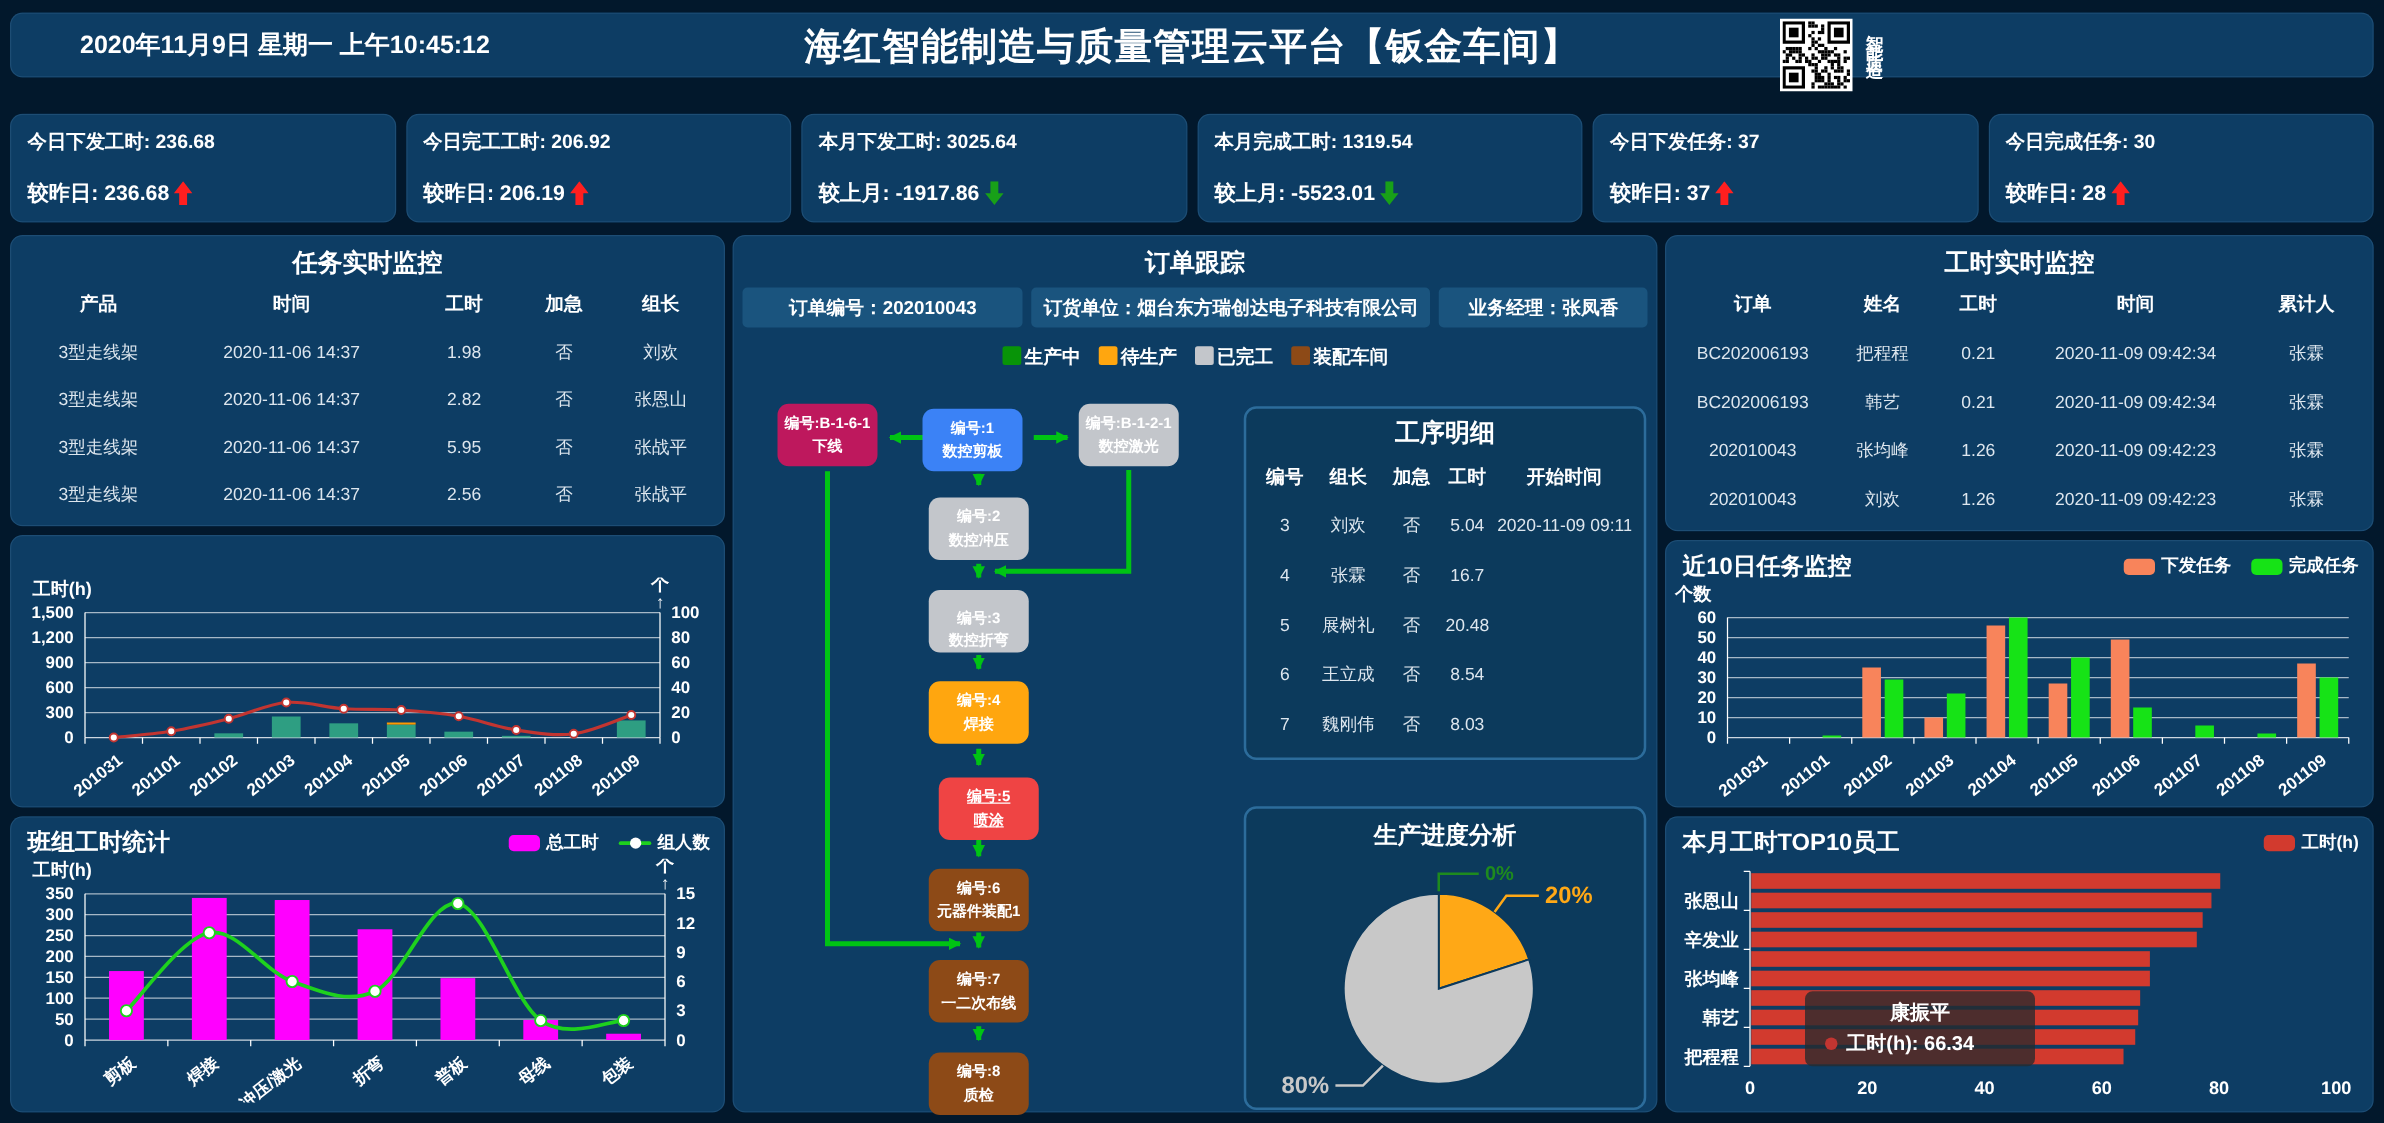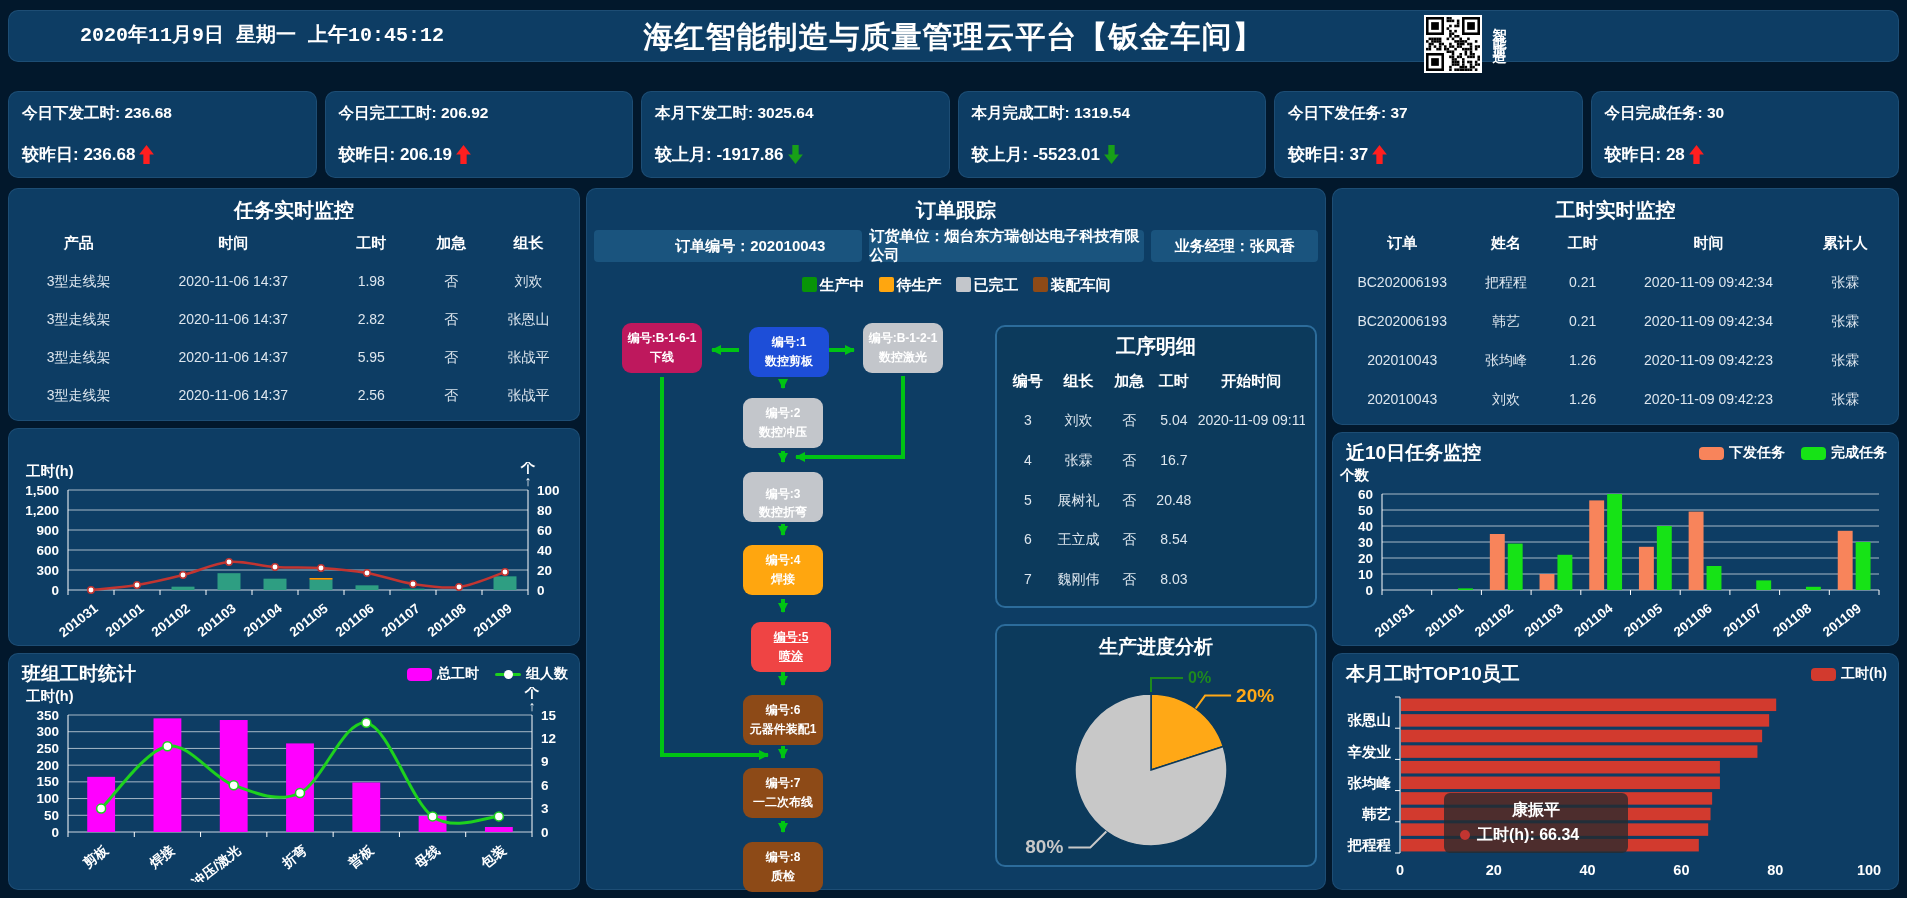--- a/index.html
+++ b/index.html
@@ -1,19 +1,19 @@
 <!DOCTYPE html>
 <html><head>
 <meta charset="utf-8">
 <style>
   html,body{margin:0;padding:0;background:#02182c;font-family:"Liberation Sans","DejaVu Sans",sans-serif;color:#fff;}
   .stage{position:relative;width:1907px;height:898px;overflow:hidden;background:#02182c;}
   .panel{position:absolute;background:#0d3d64;border-radius:10px;box-shadow:inset 0 0 0 1px rgba(130,180,220,.14);}
   
-  .hdr-date{position:absolute;left:72px;top:0;height:64px;line-height:52px;font-size:20px;font-weight:600;font-family:Liberation Mono, monospace;}
+  .hdr-date{position:absolute;left:56px;top:0;height:64px;line-height:52px;font-size:20px;font-weight:600;}
   .hdr-title{position:absolute;left:0;right:0;top:7px;text-align:center;font-size:30px;font-weight:700;letter-spacing:1px;}
   .qr-wrap{position:absolute;left:1416px;top:5px;display:flex;gap:9px;}
   .qr-box{width:58px;height:58px;background:#fff;padding:2px;box-sizing:border-box;}
   .qr-label{writing-mode:vertical-rl;font-size:14px;letter-spacing:7px;font-weight:600;padding-top:2px;}
   
   .kpi-row{position:absolute;left:8px;top:91px;width:1891px;height:87px;display:flex;gap:8px;}
   .kpi{flex:1;background:#0d3d64;border-radius:10px;box-shadow:inset 0 0 0 1px rgba(130,180,220,.14);
        padding:12px 14px;box-sizing:border-box;display:flex;flex-direction:column;justify-content:space-between;}
   .kpi-main{font-size:15.5px;font-weight:600;}
   .kpi-sub{font-size:17px;font-weight:600;display:flex;align-items:center;gap:4px;}
@@ -408,21 +408,21 @@
           <circle cx="486.85714285714283" cy="129.4" r="4.5" fill="#fff" stroke="#1ED11E" stroke-width="1.5"></circle>
           <text x="14" y="14" text-anchor="start" font-size="14.5" fill="#fff" font-weight="700">工时(h)</text>
           <text x="520" y="10" text-anchor="middle" font-size="14.5" fill="#fff" font-weight="700">个</text>
           <text x="520" y="24" text-anchor="middle" font-size="14" fill="#fff" font-weight="700">↑</text>
         </svg></div>
   </div>
 
   <div class="panel" style="left:586px;top:188px;width:740px;height:702px;">
     <h2 class="ptitle">订单跟踪</h2>
     <div class="chips">
-      <div class="chip" style="flex:0 0 31%;padding-left:44px;">订单编号：202010043</div>
+      <div class="chip" style="flex:0 0 31%;">订单编号：202010043</div>
       <div class="chip" style="flex:1;">订货单位：烟台东方瑞创达电子科技有限公司</div>
       <div class="chip" style="flex:0 0 23%;">业务经理：张凤香</div>
     </div>
     <div class="flegend" id="flowLegend">
         <span><span class="sq" style="background:#089408"></span>生产中</span>
         <span><span class="sq" style="background:#FFA60F"></span>待生产</span>
         <span><span class="sq" style="background:#C3C6CB"></span>已完工</span>
         <span><span class="sq" style="background:#8D4A17"></span>装配车间</span>
       </div>
     <div class="flow-area" id="flowArea">
@@ -441,21 +441,21 @@
           <path d="M183,299 V312" stroke="#00C314" stroke-width="4" fill="none" marker-end="url(#ah)"></path>
           <path d="M183,372 V385" stroke="#00C314" stroke-width="4" fill="none" marker-end="url(#ah)"></path>
           <path d="M183,446 V458" stroke="#00C314" stroke-width="4" fill="none" marker-end="url(#ah)"></path>
           <path d="M62,77 V455 H168" stroke="#00C314" stroke-width="4" fill="none" marker-end="url(#ah)"></path>
           <path d="M183,521 V532" stroke="#00C314" stroke-width="4" fill="none" marker-end="url(#ah)"></path>
         </svg>
     <div class="fnode" style="left: 22px; top: 23px; background: #be185d;">
           <div>编号:B-1-6-1</div>
           <div>下线</div>
         </div>
-        <div class="fnode" style="left: 149px; top: 27px; background: #1d4ed8;">
+        <div class="fnode" style="left: 138px; top: 27px; background: #3b82f6;">
           <div>编号:1</div>
           <div>数控剪板</div>
         </div>
         <div class="fnode" style="left: 263px; top: 23px; background: rgb(195, 198, 203);">
           <div>编号:B-1-2-1</div>
           <div>数控激光</div>
         </div>
         <div class="fnode" style="left: 143px; top: 98px; background: rgb(195, 198, 203);">
           <div>编号:2</div>
           <div>数控冲压</div>
@@ -527,21 +527,21 @@
           <div class="trow ">
             <span style="width:14%">7</span>
             <span style="width:20%">魏刚伟</span>
             <span style="width:14%">否</span>
             <span style="width:16%">8.03</span>
             <span style="width:36%"></span>
           </div>
         </div>
     </div>
 
-    <div class="subpanel" style="left:409px;top:436px;width:322px;height:243px;">
+    <div class="subpanel" style="left:409px;top:457px;width:322px;height:243px;">
       <h2 class="ptitle" style="margin-top:8px;font-size:19px;">生产进度分析</h2>
       <div class="chart" id="ch-pie" style="top: 36px; height: 200px;"><svg width="310" height="200">
             <path d="M150,108 L150,32 A76,76 0 0 1 222.28029523843168,84.51470842750399 Z" fill="#FFA816" stroke="#0c3a5c" stroke-width="1.5"></path>
             <path d="M150,108 L222.28029523843168,84.51470842750399 A76,76 0 1 1 150,32 Z" fill="#C8C8C8" stroke="#0c3a5c" stroke-width="1.5"></path>
             <path d="M150,30 V16 H182" stroke="#1E8A1E" stroke-width="2" fill="none"></path>
             <text x="187" y="21" text-anchor="start" font-size="16" fill="#1E8A1E" font-weight="700">0%</text>
             <path d="M194.67167917422796,46.51470842750399 L204.07624321090753,33.57043651750483 H230.07624321090753" stroke="#FFA816" stroke-width="2" fill="none"></path>
             <text x="235.07624321090753" y="39.57043651750483" text-anchor="start" font-size="19" fill="#FFA816" font-weight="700">20%</text>
             <path d="M105.32832082577205,169.485291572496 L89.32832082577205,185.485291572496 H67.32832082577205" stroke="#C8C8C8" stroke-width="2" fill="none"></path>
             <text x="62.32832082577205" y="191.485291572496" text-anchor="end" font-size="19" fill="#C8C8C8" font-weight="700">80%</text>

